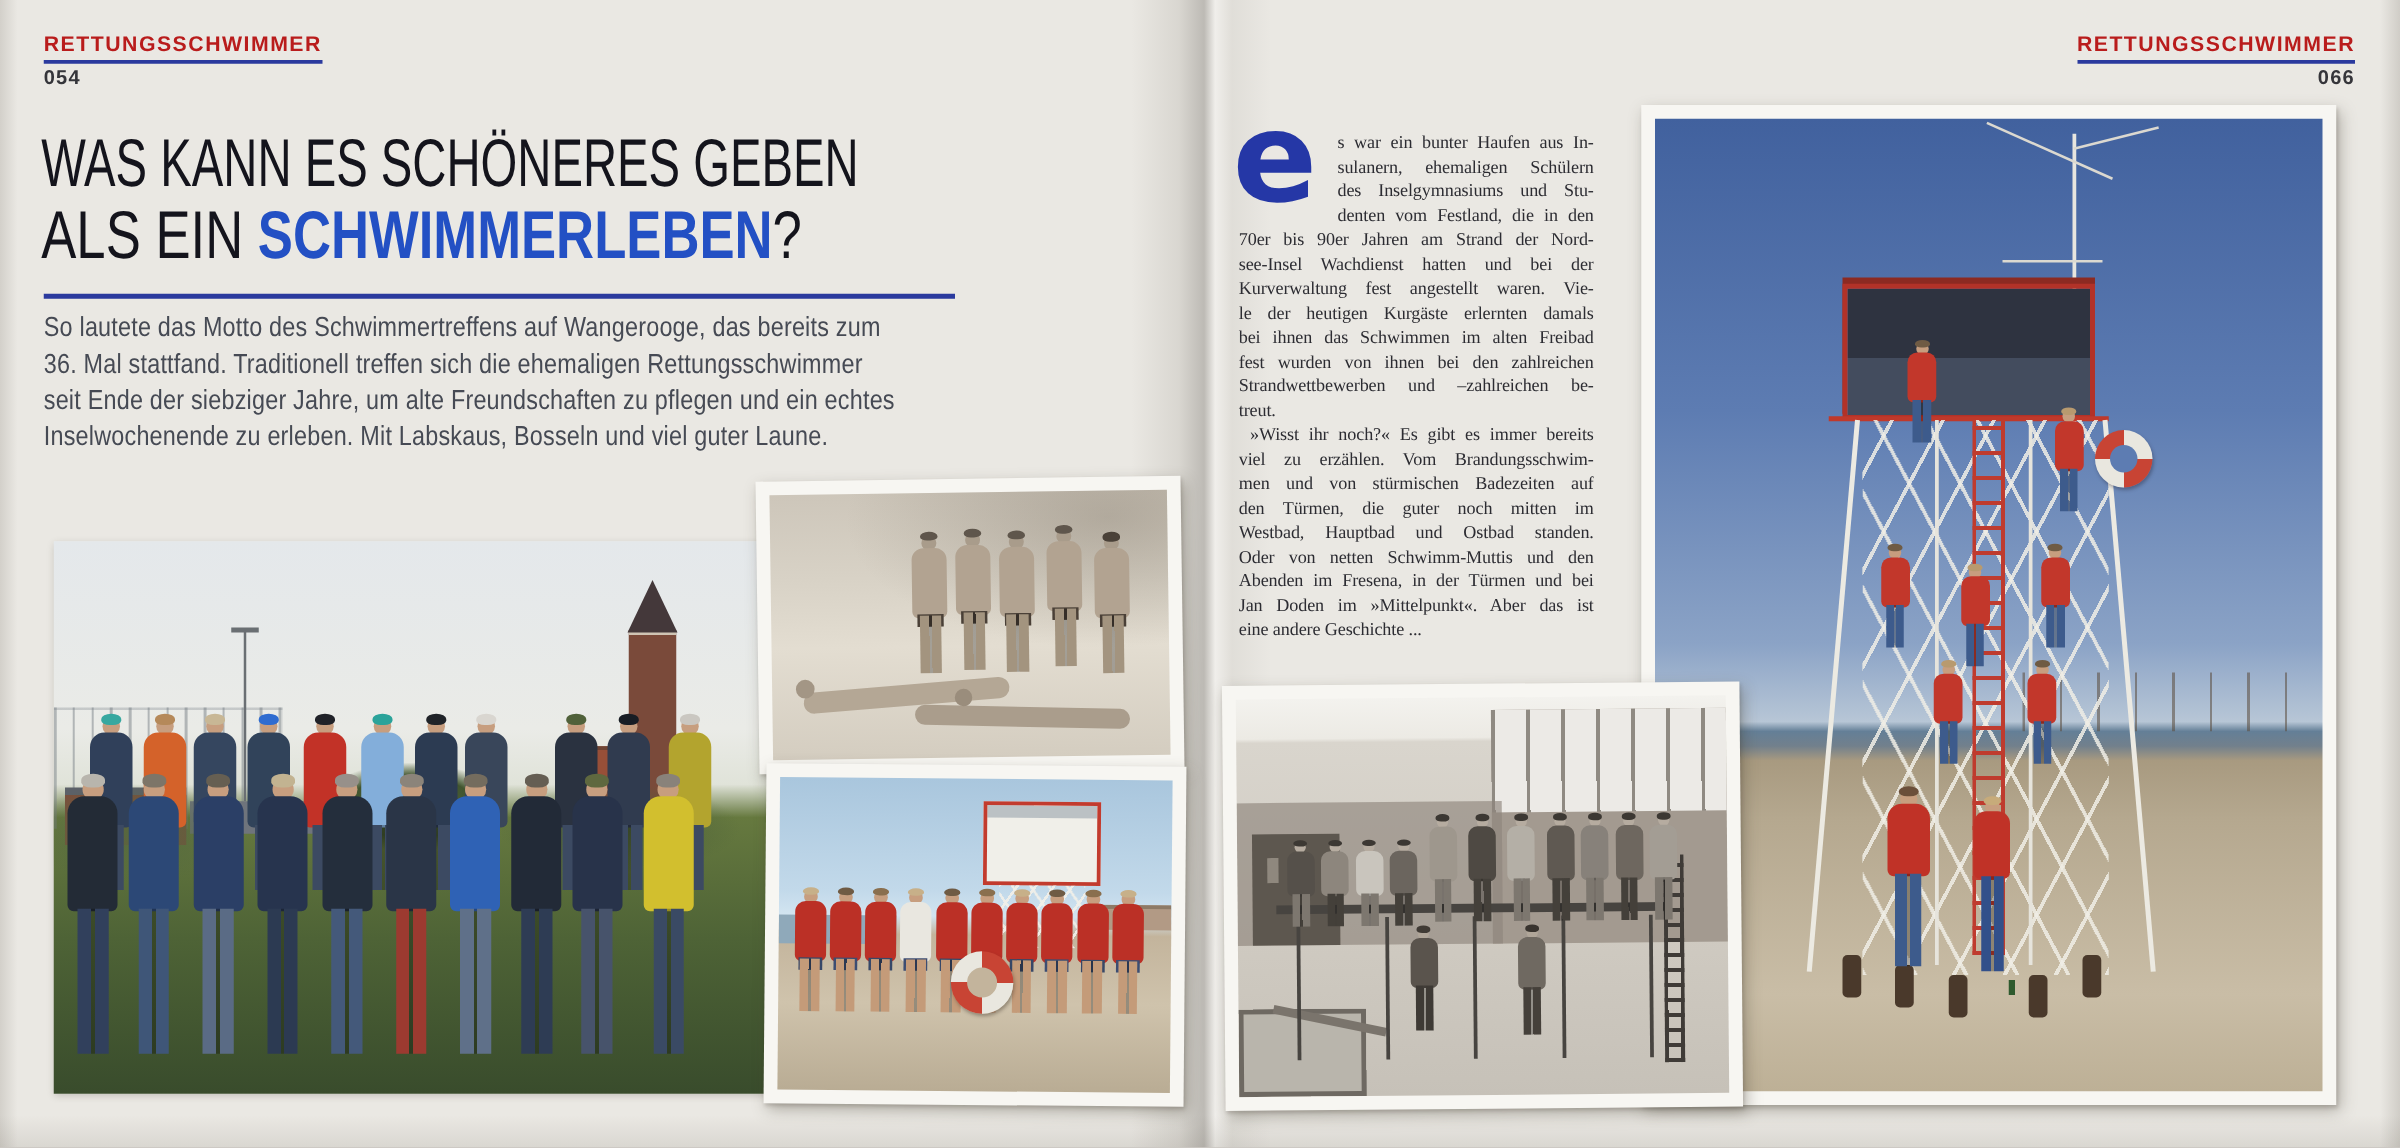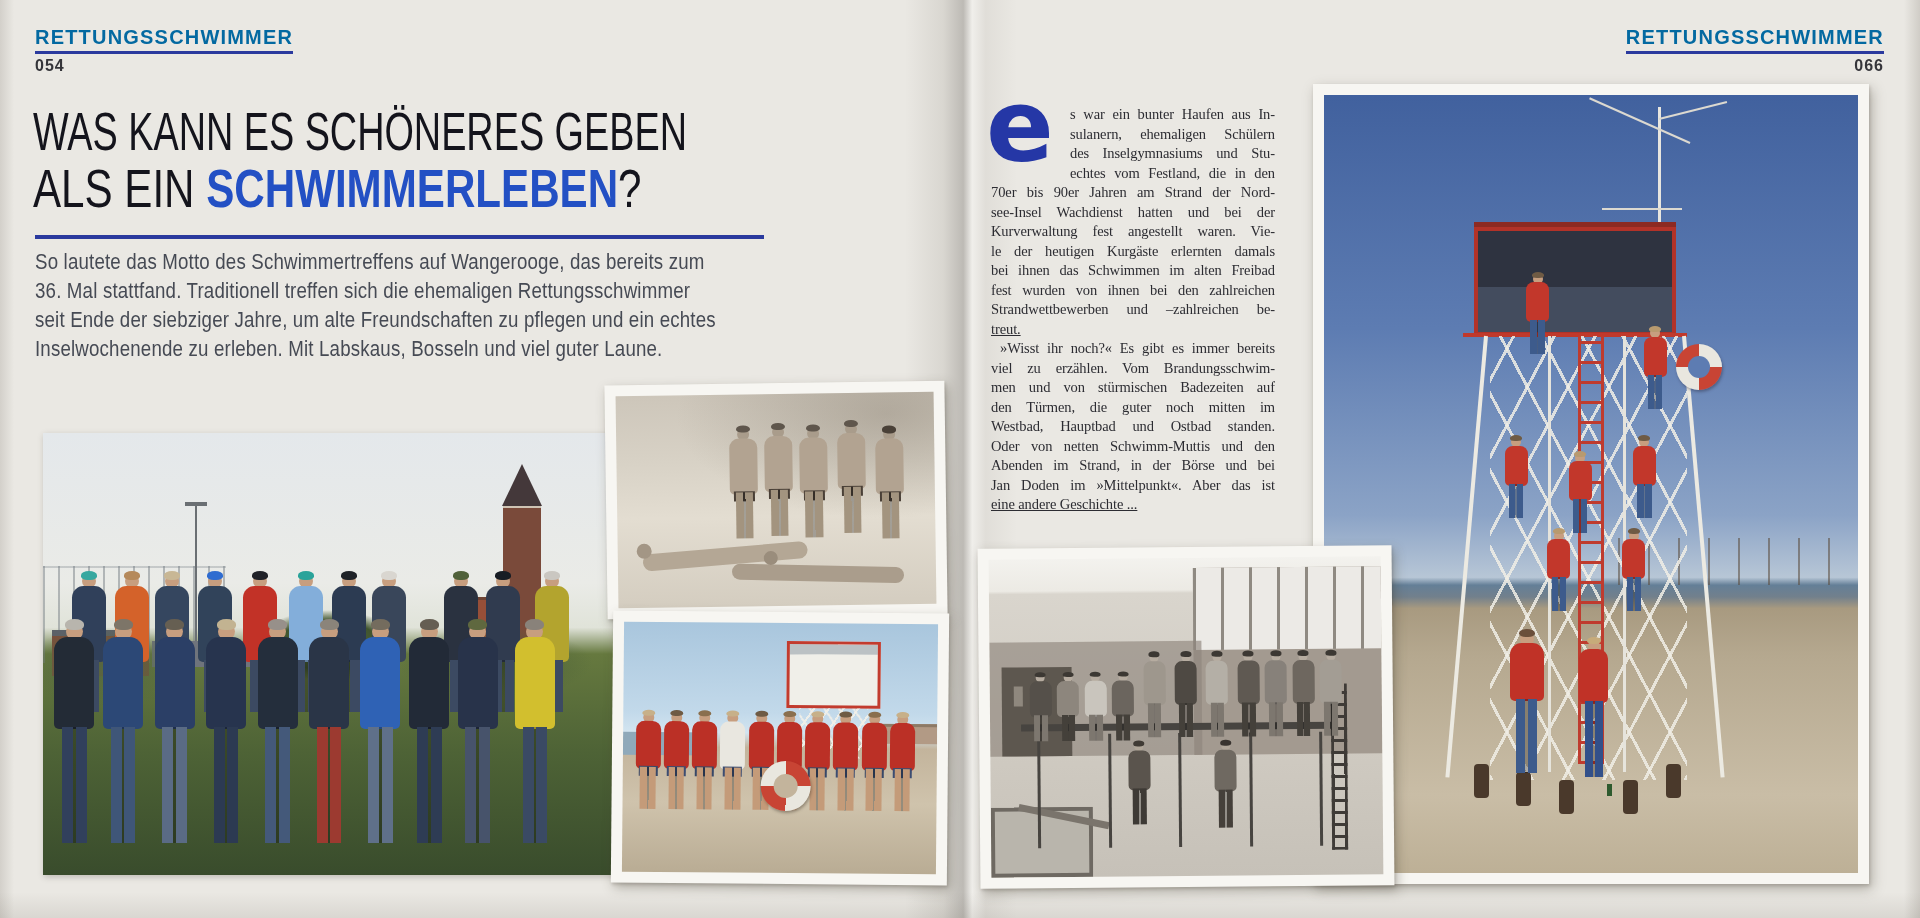--- a/index.html
+++ b/index.html
@@ -9,21 +9,21 @@
     background:linear-gradient(180deg,rgba(0,0,0,0),rgba(70,62,50,.10));pointer-events:none;}
   .edge-l{position:absolute;left:0;top:0;bottom:0;width:14px;background:linear-gradient(90deg,rgba(70,62,50,.14),rgba(0,0,0,0));}
   .edge-r{position:absolute;right:0;top:0;bottom:0;width:16px;background:linear-gradient(270deg,rgba(70,62,50,.16),rgba(0,0,0,0));}
   .gutter{position:absolute;left:905px;top:0;bottom:0;width:112px;
     background:linear-gradient(90deg,rgba(0,0,0,0) 0%,rgba(95,88,76,.12) 34%,rgba(60,55,48,.26) 52%,rgba(255,255,255,.28) 60%,rgba(95,88,76,.07) 72%,rgba(0,0,0,0) 100%);}
 
   
   .runhead{position:absolute;top:26px;}
   .runhead-left{left:35px;}
   .runhead-right{right:36px;text-align:right;}
-  .runhead-title{display:inline-block;color:#0369a1;font-weight:bold;font-size:20px;letter-spacing:1.2px;
+  .runhead-title{display:inline-block;color:#b91c1c;font-weight:bold;font-size:17px;letter-spacing:1.2px;
     border-bottom:3px solid #2b3a9e;padding-bottom:2px;}
   .runhead-page{margin-top:3px;color:#35353a;font-weight:bold;font-size:16px;letter-spacing:1px;}
 
   
   .headline{position:absolute;left:33px;top:103px;margin:0;font-weight:normal;}
   .hl-line{display:block;height:57px;white-space:nowrap;color:#14141c;font-size:54px;line-height:57px;
     transform-origin:left center;}
   .hl-line1{transform:scaleX(.70);}
   .hl-line2{transform:scaleX(.78);}
   .hl-blue{color:#2350c4;font-weight:bold;}
@@ -33,21 +33,21 @@
   .lead{position:absolute;left:35px;top:247px;width:880px;transform:scaleX(.85);transform-origin:left top;
     color:#464a54;font-size:22px;line-height:29px;letter-spacing:.2px;}
   .lead-line{white-space:nowrap;}
 
   
   .dropcap{position:absolute;left:986px;top:77px;width:84px;color:#2537a6;font-weight:bold;
     font-family:"DejaVu Sans",sans-serif;font-size:100px;line-height:100px;}
   .bodycol{position:absolute;left:991px;top:105px;width:284px;color:#2c2c32;
     font-family:"Liberation Serif",serif;font-size:14.5px;line-height:19.5px;letter-spacing:-.1px;}
   .jcol .jline{text-align:justify;text-align-last:justify;text-justify:inter-word;height:19.5px;overflow:hidden;}
-  .jcol.endpar .jline:last-child{text-align-last:left;text-decoration:underline;}
+  .jcol.endpar .jline:last-child{text-align-last:left;}
   .para1-head{margin-left:79px;}
   .para2 .jline:first-child{text-indent:9px;}
 
   
   .photo-main-left{position:absolute;left:43px;top:433px;width:572px;height:442px;overflow:hidden;
     box-shadow:1px 2px 6px rgba(60,55,45,.25);
     background:linear-gradient(180deg,#e4e8eb 0%,#eaebe7 34%,#e0e3d9 44%,#66793f 50%,#4e6336 72%,#394c2c 100%);}
   .print{position:absolute;box-sizing:border-box;background:#f7f6f2;padding:11px;
     box-shadow:3px 5px 12px rgba(70,62,50,.35),1px 2px 3px rgba(70,62,50,.2);}
   .ph{position:relative;width:100%;height:100%;overflow:hidden;}
@@ -360,40 +360,40 @@
     <div class="runhead-page">066</div>
   </div>
 
   <div class="dropcap">e</div>
 
   <div class="bodycol">
     <div class="jcol para1-head">
         <div class="jline">s war ein bunter Haufen aus In-</div>
         <div class="jline">sulanern, ehemaligen Schülern</div>
         <div class="jline">des Inselgymnasiums und Stu-</div>
-        <div class="jline">echtes vom Festland, die in den</div>
+        <div class="jline">denten vom Festland, die in den</div>
       </div>
     <div class="jcol endpar para1-rest">
         <div class="jline">70er bis 90er Jahren am Strand der Nord-</div>
         <div class="jline">see-Insel Wachdienst hatten und bei der</div>
         <div class="jline">Kurverwaltung fest angestellt waren. Vie-</div>
         <div class="jline">le der heutigen Kurgäste erlernten damals</div>
         <div class="jline">bei ihnen das Schwimmen im alten Freibad</div>
         <div class="jline">fest wurden von ihnen bei den zahlreichen</div>
         <div class="jline">Strandwettbewerben und –zahlreichen be-</div>
         <div class="jline">treut.</div>
       </div>
     <div class="jcol endpar para2">
         <div class="jline">»Wisst ihr noch?« Es gibt es immer bereits</div>
         <div class="jline">viel zu erzählen. Vom Brandungsschwim-</div>
         <div class="jline">men und von stürmischen Badezeiten auf</div>
         <div class="jline">den Türmen, die guter noch mitten im</div>
         <div class="jline">Westbad, Hauptbad und Ostbad standen.</div>
         <div class="jline">Oder von netten Schwimm-Muttis und den</div>
-        <div class="jline">Abenden im Strand, in der Börse und bei</div>
+        <div class="jline">Abenden im Fresena, in der Türmen und bei</div>
         <div class="jline">Jan Doden im »Mittelpunkt«. Aber das ist</div>
         <div class="jline">eine andere Geschichte ...</div>
       </div>
   </div>
 
   <div class="print print-pool" title="Schwarzweißfoto: Gruppe auf dem Gerüst am alten Freibad mit Sprungbrett und Leiter">
     <div class="ph" id="ph-pool">
         <div style="position: absolute; left: 52%; top: 3%; width: 48%; height: 59%; background: rgb(163, 154, 144);"></div>
         <div style="position: absolute; left: 52%; top: 3%; width: 48%; height: 26%; background: repeating-linear-gradient(90deg, rgb(143, 138, 130) 0px, rgb(143, 138, 130) 3px, rgb(236, 234, 230) 3px, rgb(236, 234, 230) 28px);"></div>
         <div style="position: absolute; left: 0px; top: 26%; width: 54%; height: 36%; background: rgba(153, 144, 134, 0.216); box-shadow: rgba(140, 132, 122, 0.55) 0px 0px 0px 200px inset;"></div>

